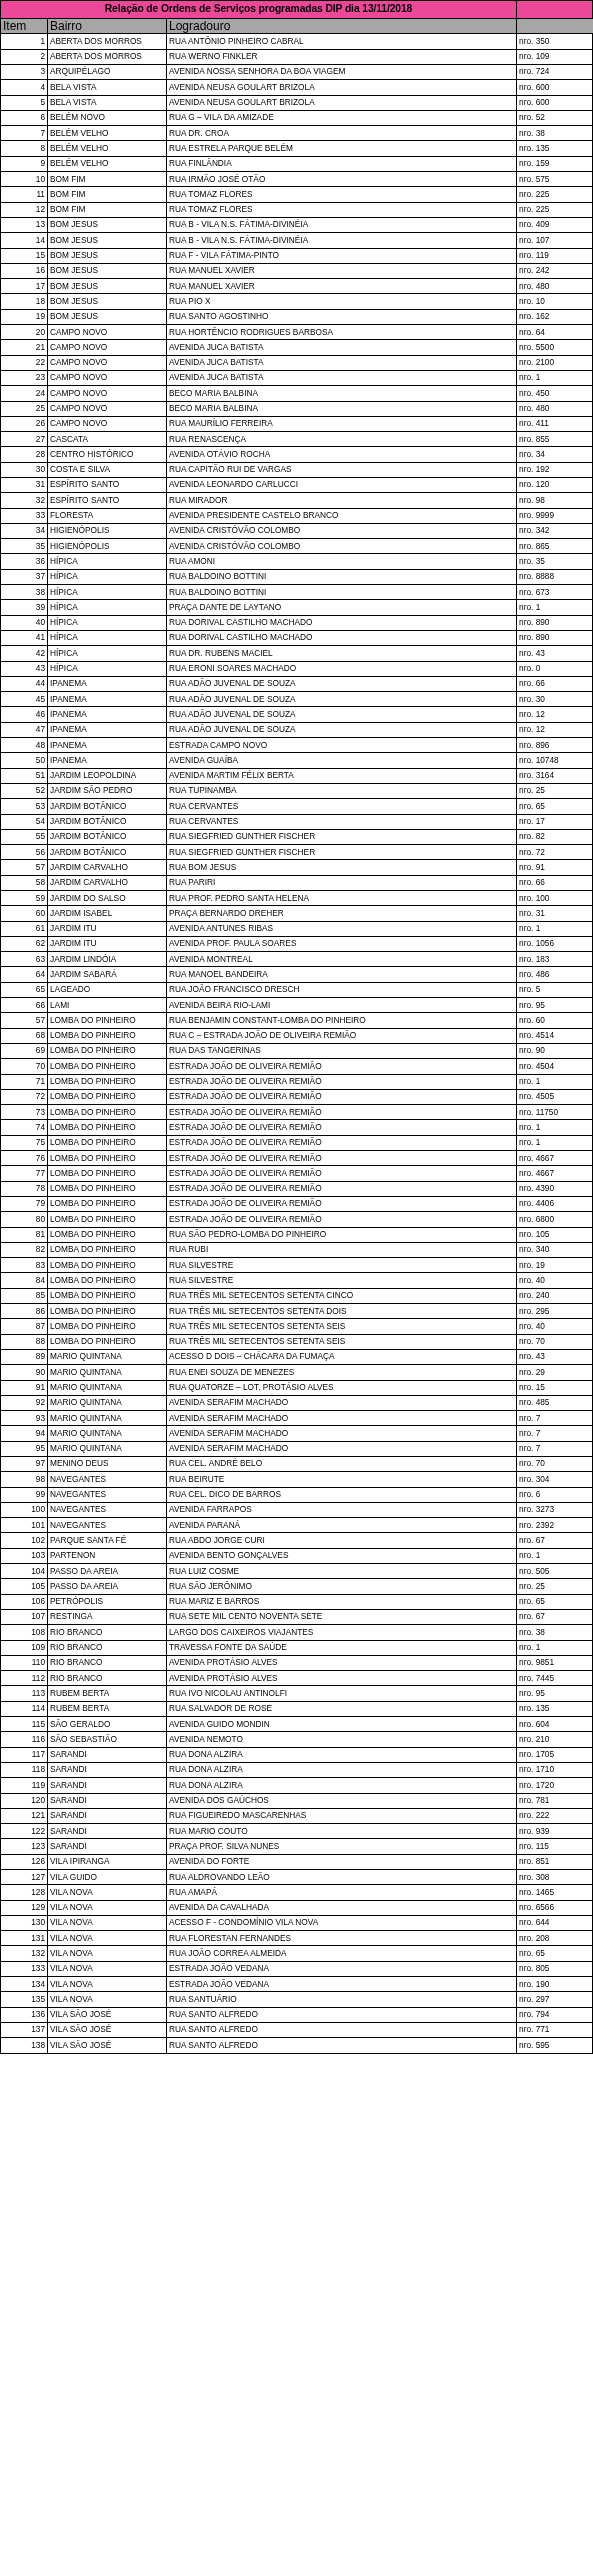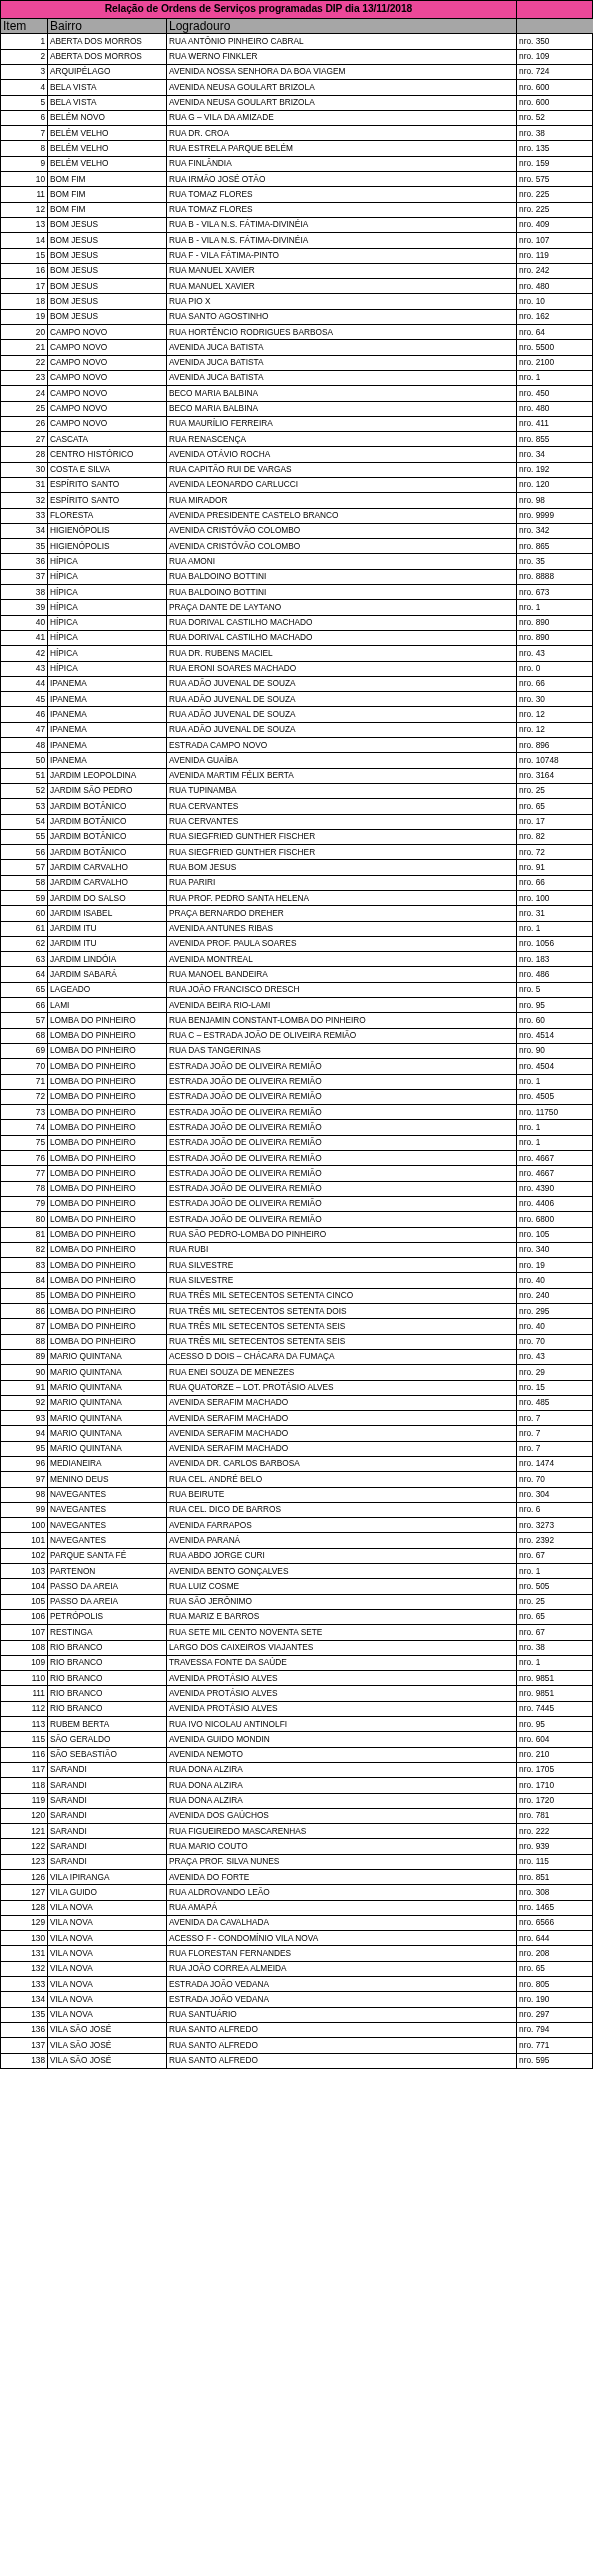--- a/index.html
+++ b/index.html
@@ -655,26 +655,20 @@
           <td class="cell-log">AVENIDA SERAFIM MACHADO</td>
           <td class="cell-nro">nro. 7</td>
         </tr>
         <tr>
           <td class="cell-item">95</td>
           <td class="cell-bairro">MARIO QUINTANA</td>
           <td class="cell-log">AVENIDA SERAFIM MACHADO</td>
           <td class="cell-nro">nro. 7</td>
         </tr>
         <tr>
-          <td class="cell-item">96</td>
-          <td class="cell-bairro">MEDIANEIRA</td>
-          <td class="cell-log">AVENIDA DR. CARLOS BARBOSA</td>
-          <td class="cell-nro">nro. 1474</td>
-        </tr>
-        <tr>
           <td class="cell-item">97</td>
           <td class="cell-bairro">MENINO DEUS</td>
           <td class="cell-log">RUA CEL. ANDRÉ BELO</td>
           <td class="cell-nro">nro. 70</td>
         </tr>
         <tr>
           <td class="cell-item">98</td>
           <td class="cell-bairro">NAVEGANTES</td>
           <td class="cell-log">RUA BEIRUTE</td>
           <td class="cell-nro">nro. 304</td>
@@ -745,36 +739,36 @@
           <td class="cell-log">TRAVESSA FONTE DA SAÚDE</td>
           <td class="cell-nro">nro. 1</td>
         </tr>
         <tr>
           <td class="cell-item">110</td>
           <td class="cell-bairro">RIO BRANCO</td>
           <td class="cell-log">AVENIDA PROTÁSIO ALVES</td>
           <td class="cell-nro">nro. 9851</td>
         </tr>
         <tr>
-          <td class="cell-item">111</td>
-          <td class="cell-bairro">RIO BRANCO</td>
-          <td class="cell-log">AVENIDA PROTÁSIO ALVES</td>
-          <td class="cell-nro">nro. 9851</td>
-        </tr>
-        <tr>
           <td class="cell-item">112</td>
           <td class="cell-bairro">RIO BRANCO</td>
           <td class="cell-log">AVENIDA PROTÁSIO ALVES</td>
           <td class="cell-nro">nro. 7445</td>
         </tr>
         <tr>
           <td class="cell-item">113</td>
           <td class="cell-bairro">RUBEM BERTA</td>
           <td class="cell-log">RUA IVO NICOLAU ANTINOLFI</td>
           <td class="cell-nro">nro. 95</td>
+        </tr>
+        <tr>
+          <td class="cell-item">114</td>
+          <td class="cell-bairro">RUBEM BERTA</td>
+          <td class="cell-log">RUA SALVADOR DE ROSE</td>
+          <td class="cell-nro">nro. 135</td>
         </tr>
         <tr>
           <td class="cell-item">115</td>
           <td class="cell-bairro">SÃO GERALDO</td>
           <td class="cell-log">AVENIDA GUIDO MONDIN</td>
           <td class="cell-nro">nro. 604</td>
         </tr>
         <tr>
           <td class="cell-item">116</td>
           <td class="cell-bairro">SÃO SEBASTIÃO</td>

